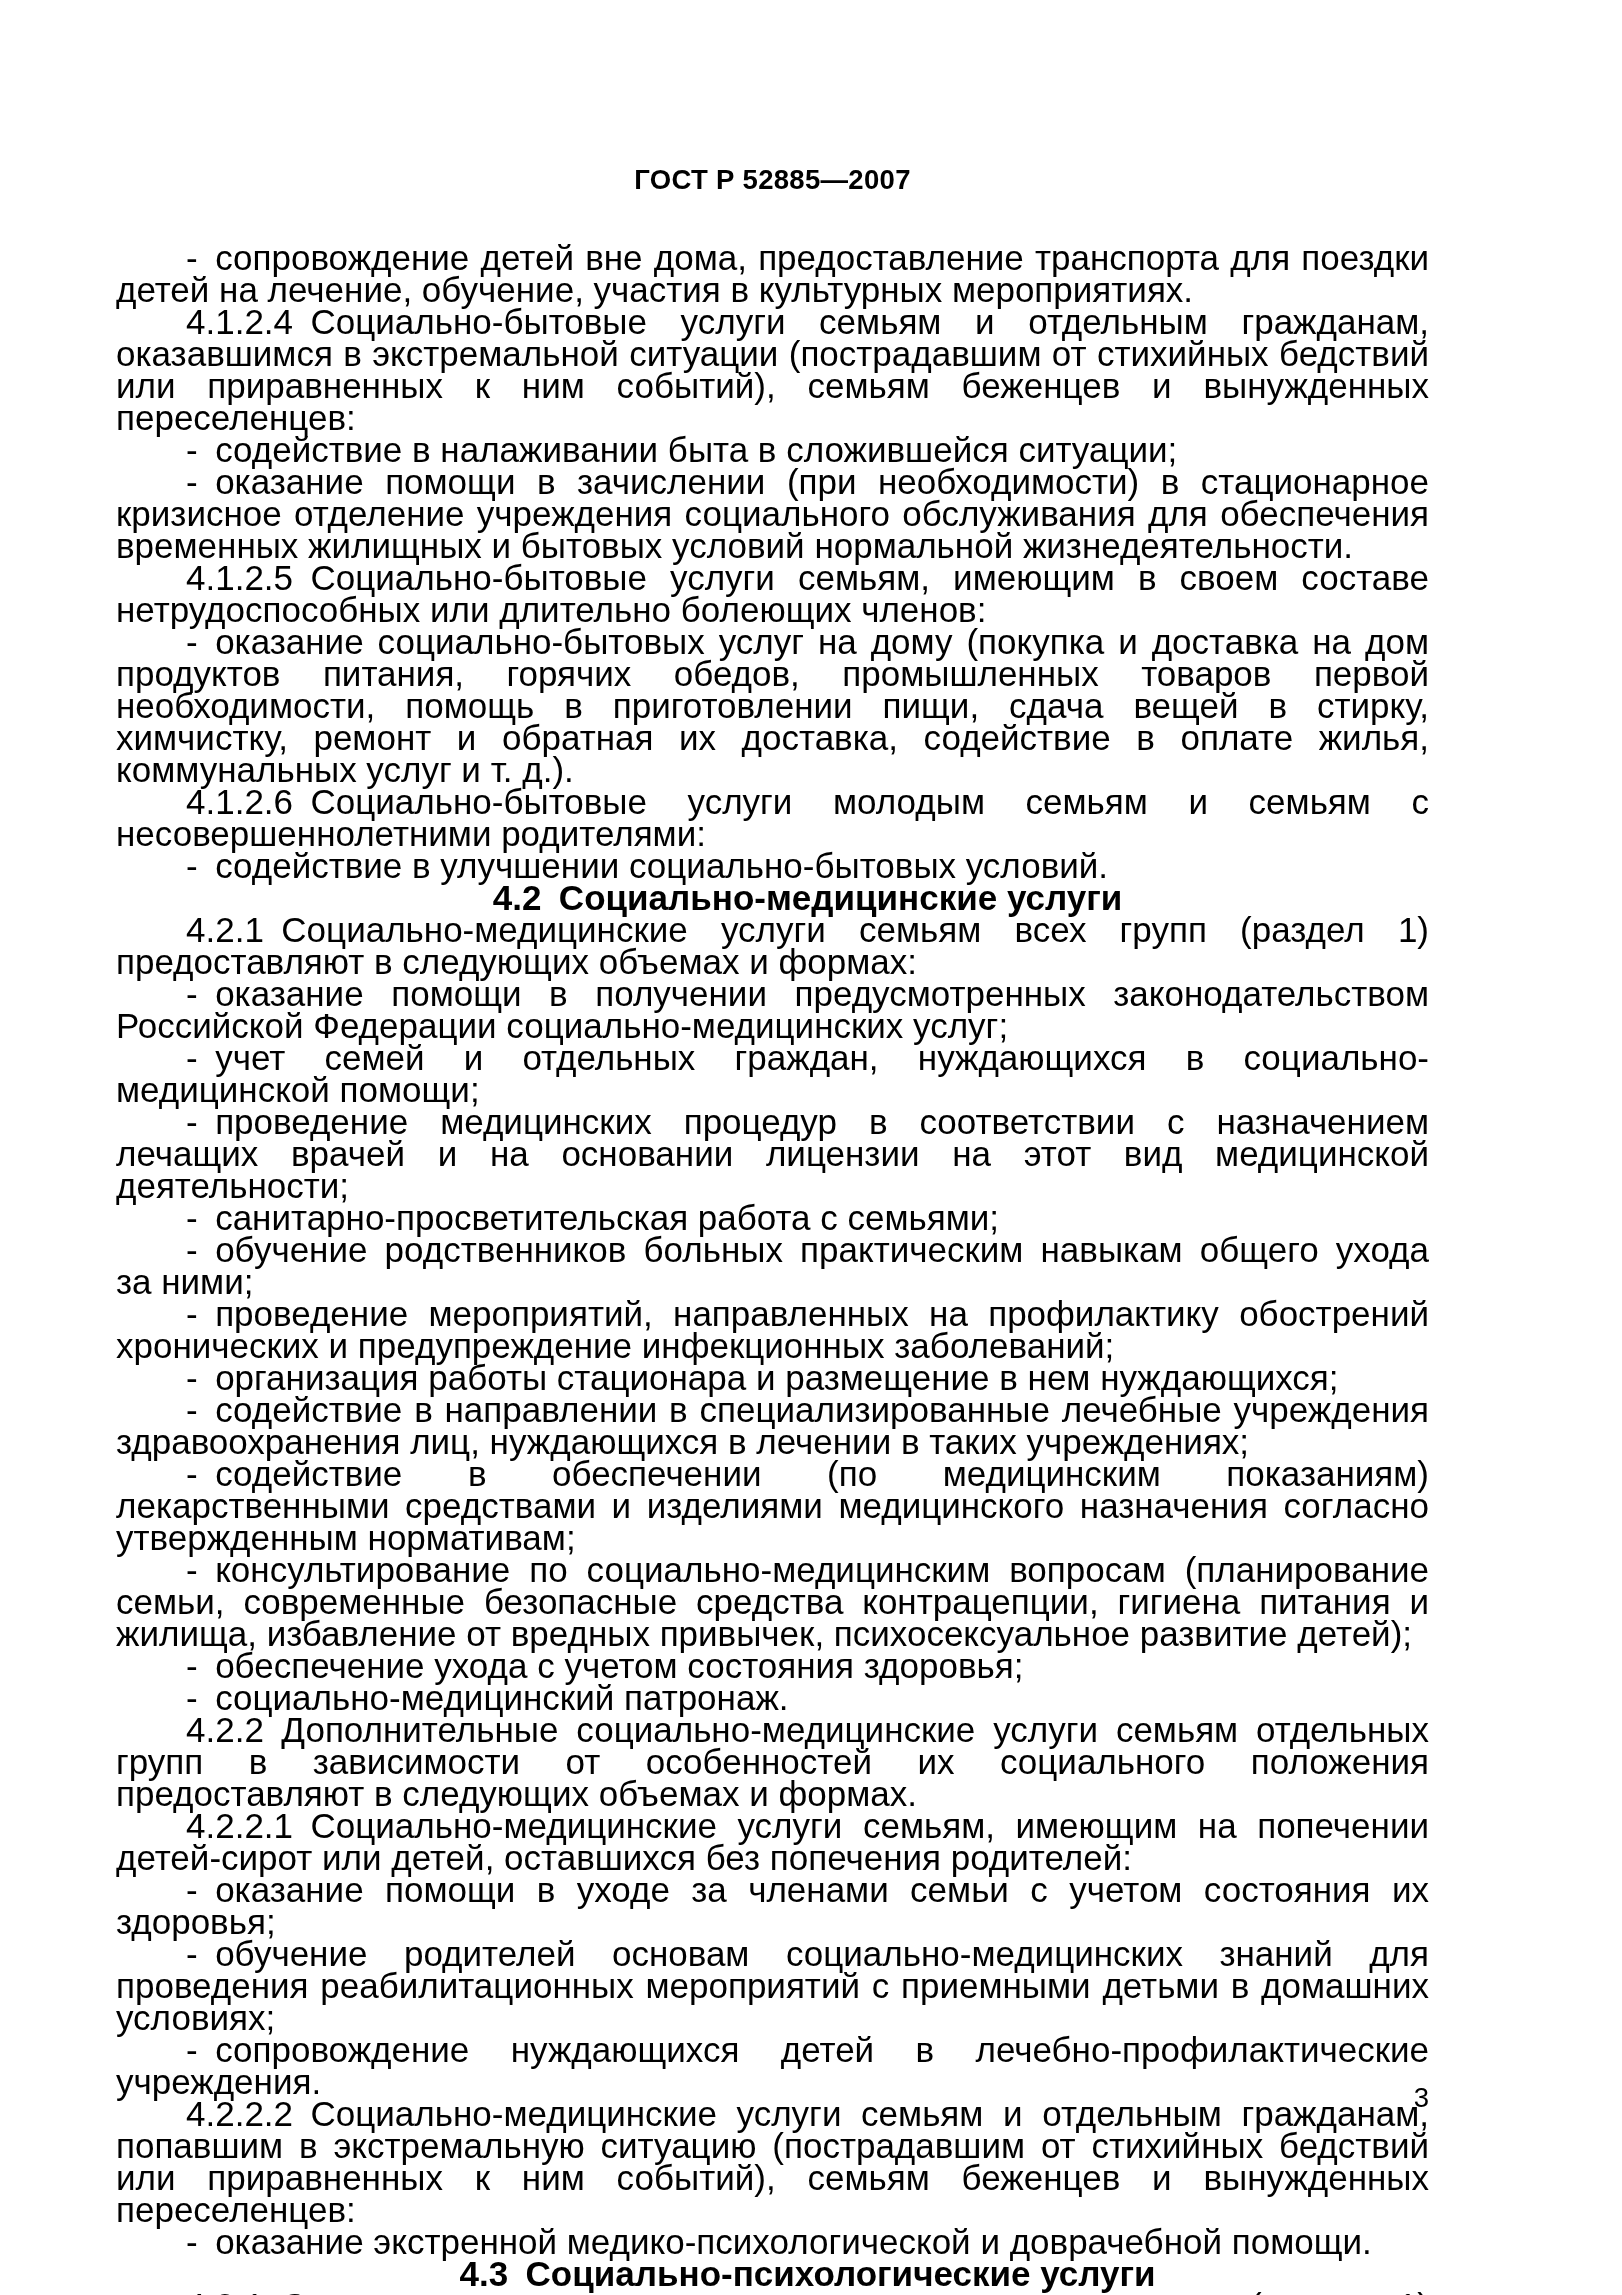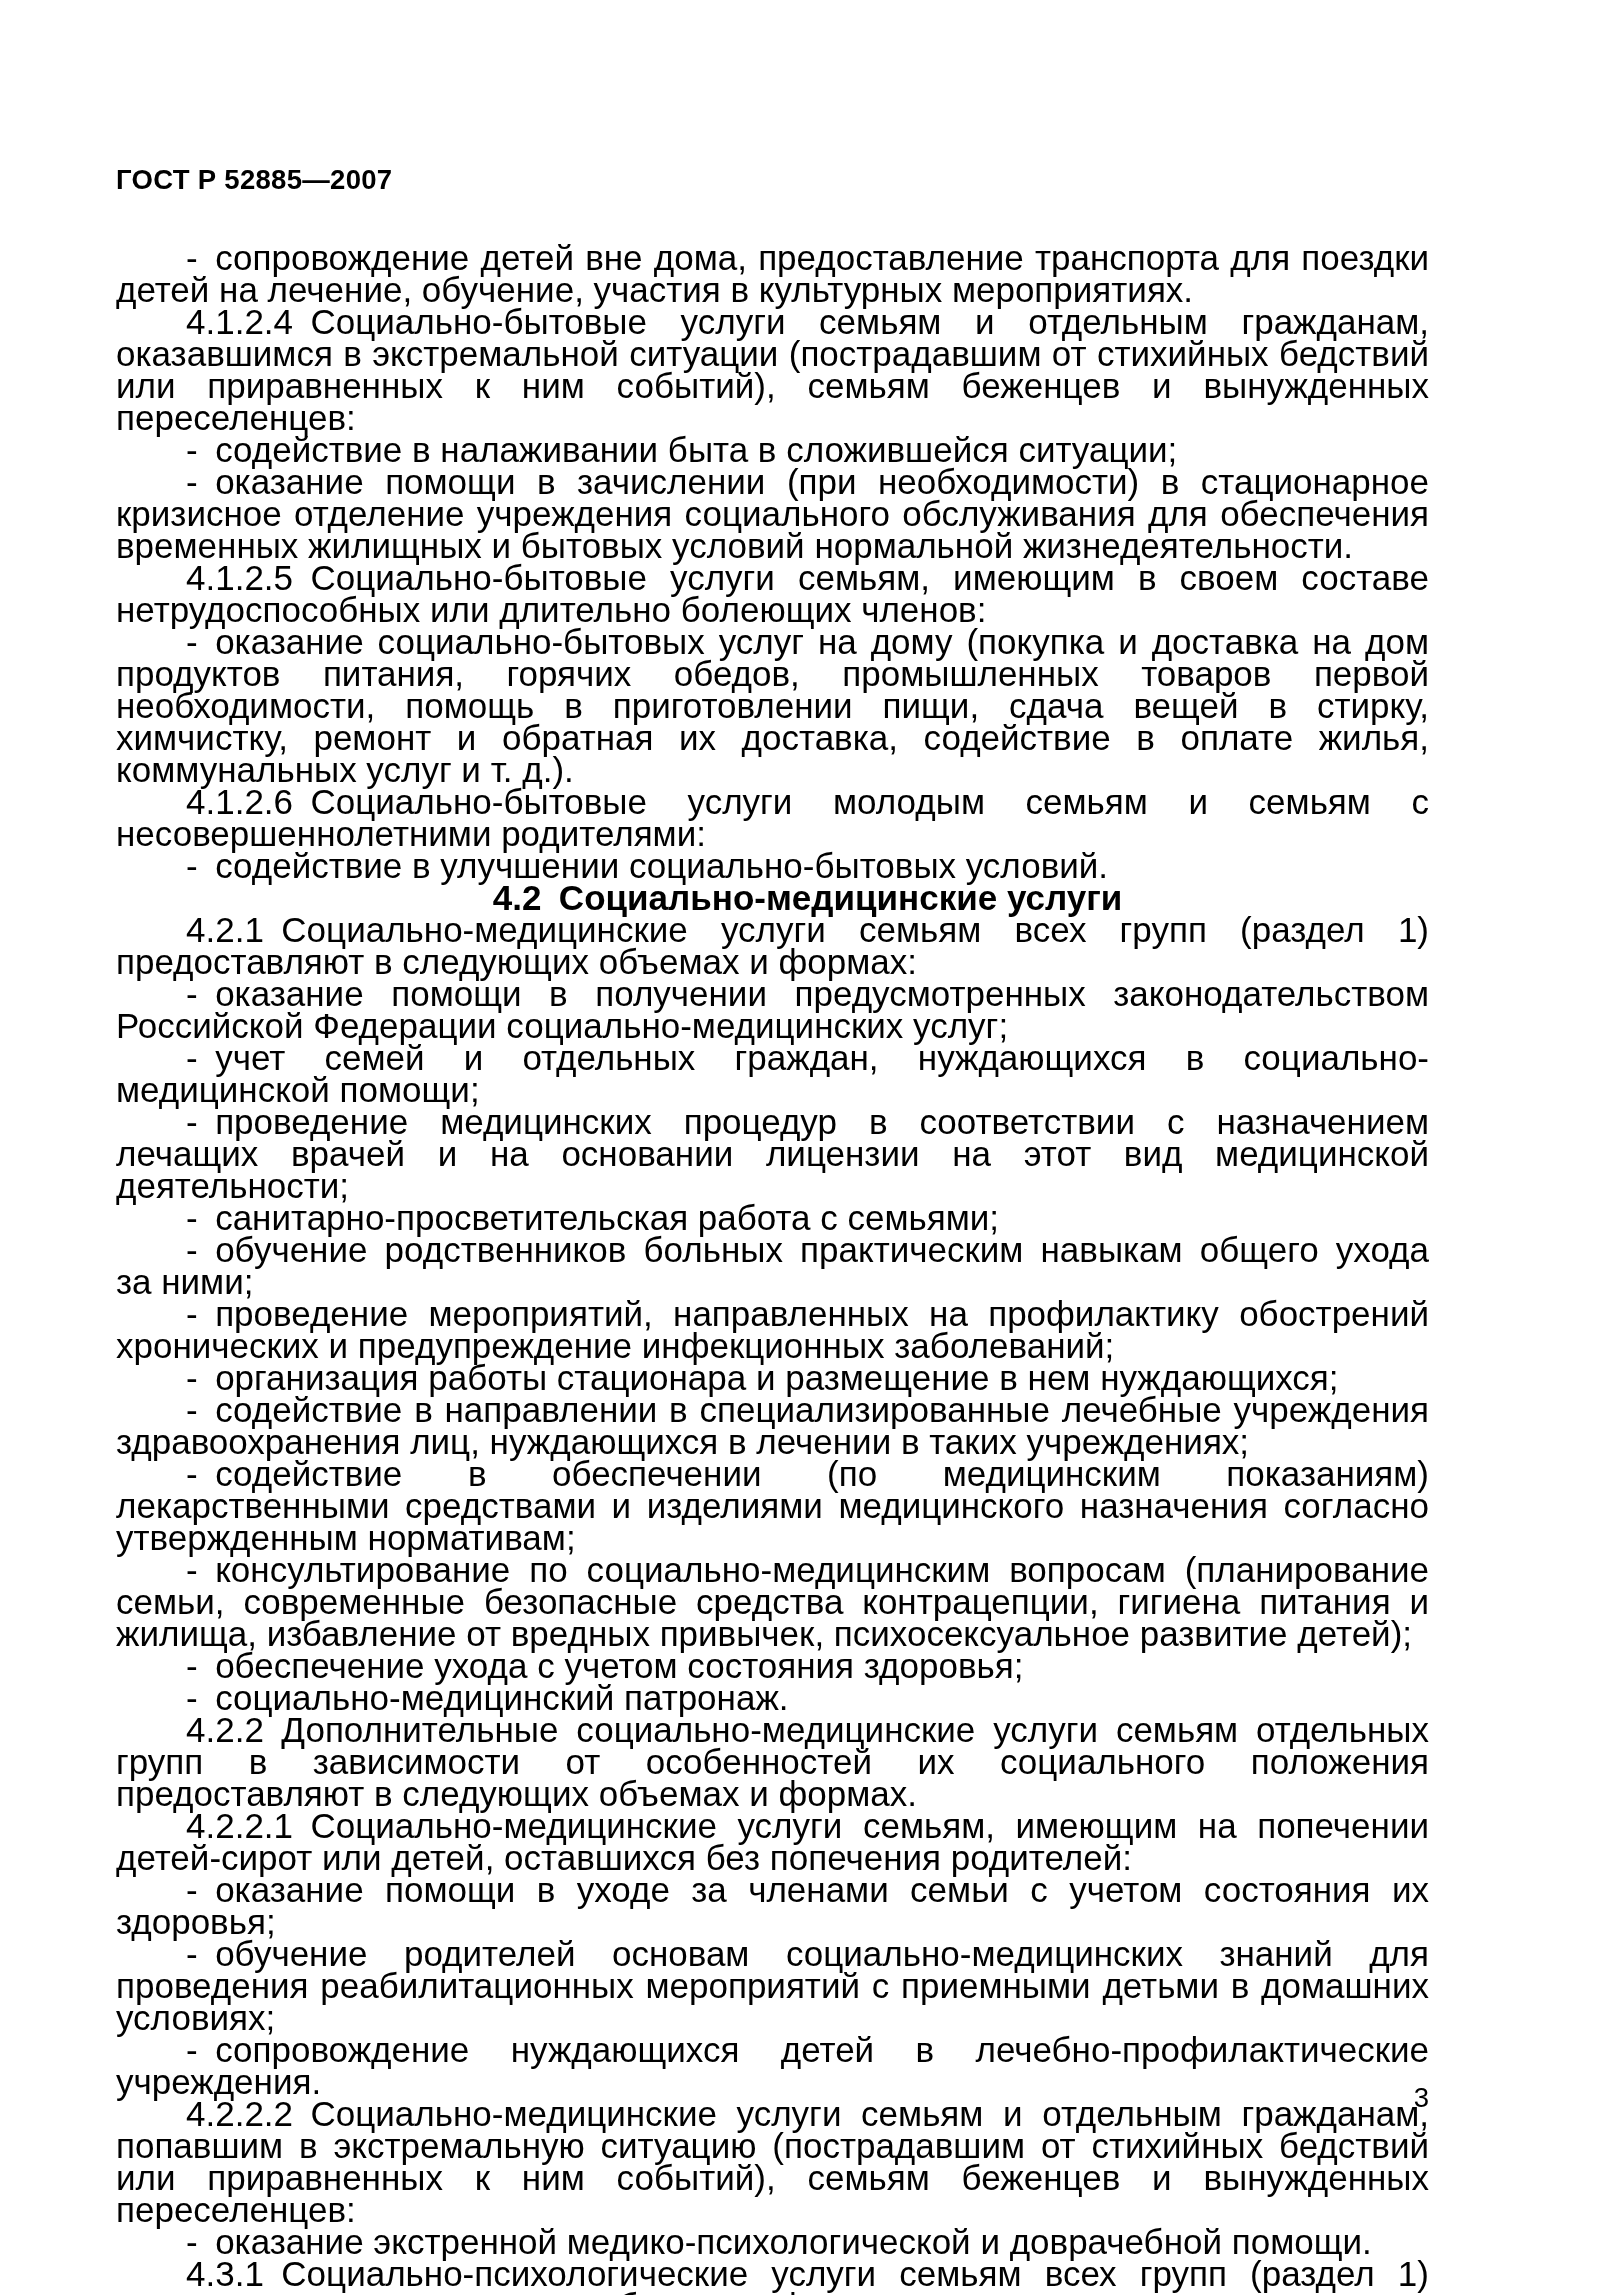--- a/index.html
+++ b/index.html
@@ -14,21 +14,21 @@
     background: #ffffff;
     color: #000000;
     font-family: "Liberation Sans", sans-serif;
     overflow: hidden;
   }
   .running-header {
     position: absolute;
     top: 164px;
     left: 116px;
     width: 1313px;
-    text-align: left;
+    text-align: center;
     font-size: 27.5px;
     font-weight: bold;
     line-height: 31px;
     letter-spacing: 0.3px;
   }
   .doc-body {
     position: absolute;
     top: 242px;
     left: 116px;
     width: 1313px;
@@ -86,20 +86,21 @@
       <p class="para bullet">- консультирование по социально-медицинским вопросам (планирование семьи, современные безопасные средства контрацепции, гигиена питания и жилища, избавление от вредных привычек, психосексуальное развитие детей);</p>
       <p class="para bullet">- обеспечение ухода с учетом состояния здоровья;</p>
       <p class="para bullet">- социально-медицинский патронаж.</p>
       <p class="para clause">4.2.2 Дополнительные социально-медицинские услуги семьям отдельных групп в зависимости от особенностей их социального положения предоставляют в следующих объемах и формах.</p>
       <p class="para clause">4.2.2.1 Социально-медицинские услуги семьям, имеющим на попечении детей-сирот или детей, оставшихся без попечения родителей:</p>
       <p class="para bullet">- оказание помощи в уходе за членами семьи с учетом состояния их здоровья;</p>
       <p class="para bullet">- обучение родителей основам социально-медицинских знаний для проведения реабилитационных мероприятий с приемными детьми в домашних условиях;</p>
       <p class="para bullet">- сопровождение нуждающихся детей в лечебно-профилактические учреждения.</p>
       <p class="para clause">4.2.2.2 Социально-медицинские услуги семьям и отдельным гражданам, попавшим в экстремальную ситуацию (пострадавшим от стихийных бедствий или приравненных к ним событий), семьям беженцев и вынужденных переселенцев:</p>
       <p class="para bullet">- оказание экстренной медико-психологической и доврачебной помощи.</p>
+      <p class="para heading">4.3 Социально-психологические услуги</p>
       <p class="para clause">4.3.1 Социально-психологические услуги семьям всех групп (раздел 1) предоставляют в следующих объемах и формах:</p>
     </div>
 
   <div class="page-footer">
     <span>3</span>
   </div>
 </div>
 
 
 </body></html>

